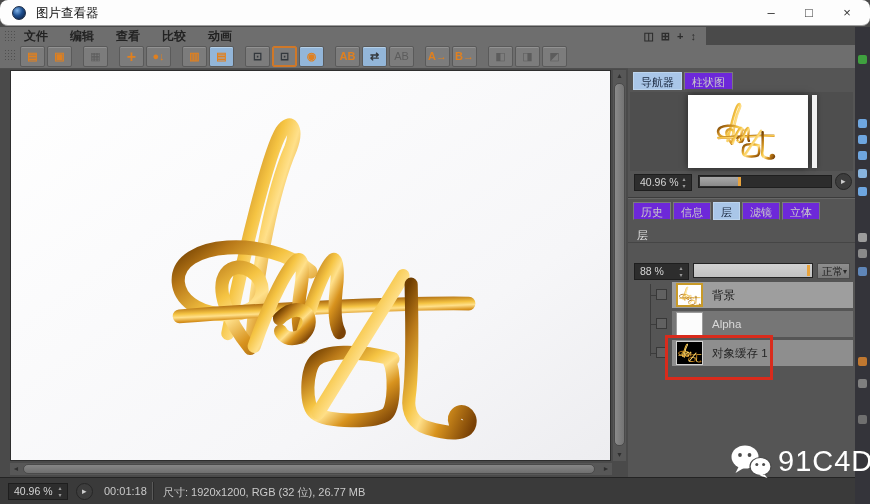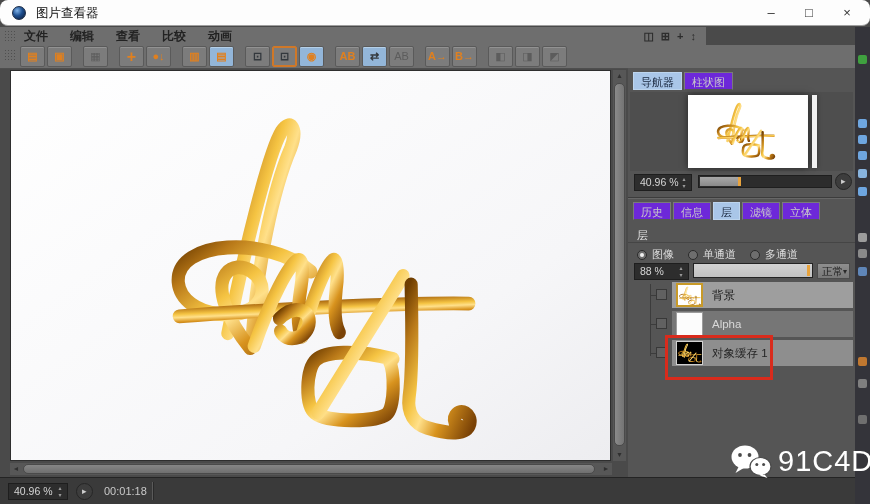--- a/index.html
+++ b/index.html
@@ -308,34 +308,20 @@
     <span class="tab">历史</span>
     <span class="tab">信息</span>
     <span class="tab active">层</span>
     <span class="tab">滤镜</span>
     <span class="tab">立体</span>
   </div>
 
   <span class="section-label">层</span>
   <div class="section-line"></div>
 
-  <div class="radios">
-    <span class="radio sel">
-      <span class="dot"></span>
-      <span class="lab">图像</span>
-    </span>
-    <span class="radio">
-      <span class="dot"></span>
-      <span class="lab">单通道</span>
-    </span>
-    <span class="radio">
-      <span class="dot"></span>
-      <span class="lab">多通道</span>
-    </span>
-  </div>
 
   <div class="field opacity-field">
     <span>88 %</span>
     <span class="spin"></span>
   </div>
   <div class="op-slider">
     <span class="mark"></span>
   </div>
   <div class="blend-dd">
     <span>正常</span>
@@ -374,20 +360,21 @@
 </div>
 
 <div class="statusbar">
   <div class="field status-zoom">
     <span>40.96 %</span>
     <span class="spin"></span>
   </div>
   <span class="roundbtn st"></span>
   <span class="status-time">00:01:18</span>
   <span class="status-sep"></span>
+  <span class="status-info">尺寸: 1920x1200, RGB (32 位), 26.77 MB</span>
 </div>
 
 <div class="watermark">
   <svg width="42" height="34" viewBox="0 0 42 34">
     <ellipse cx="15" cy="13" rx="13.5" ry="11.5" fill="#ffffff"></ellipse>
     <path d="M9,22 L5.5,29 L14.5,23.5 Z" fill="#ffffff"></path>
     <circle cx="10" cy="11" r="1.9" fill="#4a4a4a"></circle>
     <circle cx="19.5" cy="11" r="1.9" fill="#4a4a4a"></circle>
     <ellipse cx="30.5" cy="22.5" rx="10.5" ry="9" fill="#ffffff" stroke="#4a4a4a" stroke-width="1.2"></ellipse>
     <path d="M34.5,30.5 L37.5,34 L29.5,31.5 Z" fill="#ffffff"></path>

